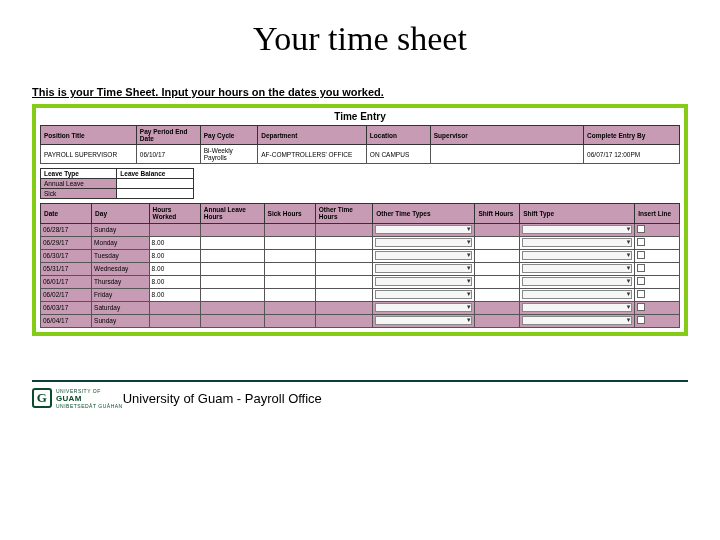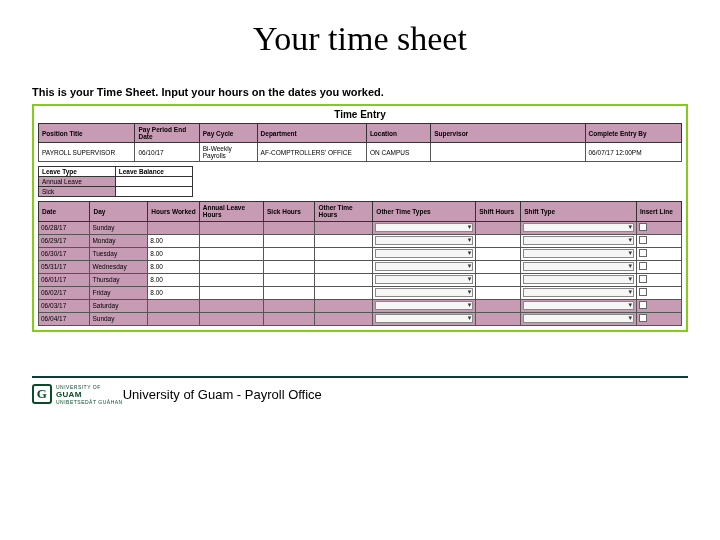--- a/index.html
+++ b/index.html
@@ -1,20 +1,20 @@
 <!DOCTYPE html>
 <html><head>
 <meta charset="utf-8">
 <style>
   * { box-sizing: border-box; margin: 0; padding: 0; }
   body { width: 720px; height: 540px; background: #fff; font-family: Arial, sans-serif; color: #000; overflow: hidden; }
   .slide { padding: 12px 32px 12px; }
   .title { font-size: 34px; font-weight: 400; text-align: center; margin: 8px 0 28px; font-family: "Times New Roman", serif; }
-  .subtitle { font-size: 11px; font-weight: 700; margin-bottom: 6px; }
-  .screenshot { border: 2px solid #84cc16; padding: 2px 4px 4px; background: #fff; }
+  .subtitle { font-size: 11px; font-weight: 700; margin-bottom: 6px; text-decoration: underline; }
+  .screenshot { border: 4px solid #84cc16; padding: 2px 4px 4px; background: #fff; }
   .scr-title { text-align: center; font-weight: 700; font-size: 10px; margin: 1px 0 3px; }
   table { border-collapse: collapse; width: 100%; table-layout: fixed; }
   .hdr-row th { background: #c69bb3; font-size: 6.5px; font-weight: 700; text-align: left; padding: 2px 3px; border: 1px solid #333; white-space: normal; line-height: 1.1; }
   .val-row td { font-size: 6.5px; padding: 2px 3px; border: 1px solid #555; background: #fff; height: 10px; }
   .leave-tbl { width: 24%; margin: 4px 0; }
   .leave-tbl th { background: #fff; font-size: 6.5px; border: 1px solid #333; padding: 1px 3px; text-align: left; font-weight: 700; }
   .leave-tbl td { font-size: 6.5px; border: 1px solid #333; padding: 1px 3px; }
   .pinkcell { background: #c69bb3 !important; }
   .grid-row td { font-size: 6.5px; border: 1px solid #555; padding: 1px 2px; height: 11px; }
   .drop { display: inline-block; width: 100%; height: 9px; border: 1px solid #888; background: #f6f6f6; position: relative; }

